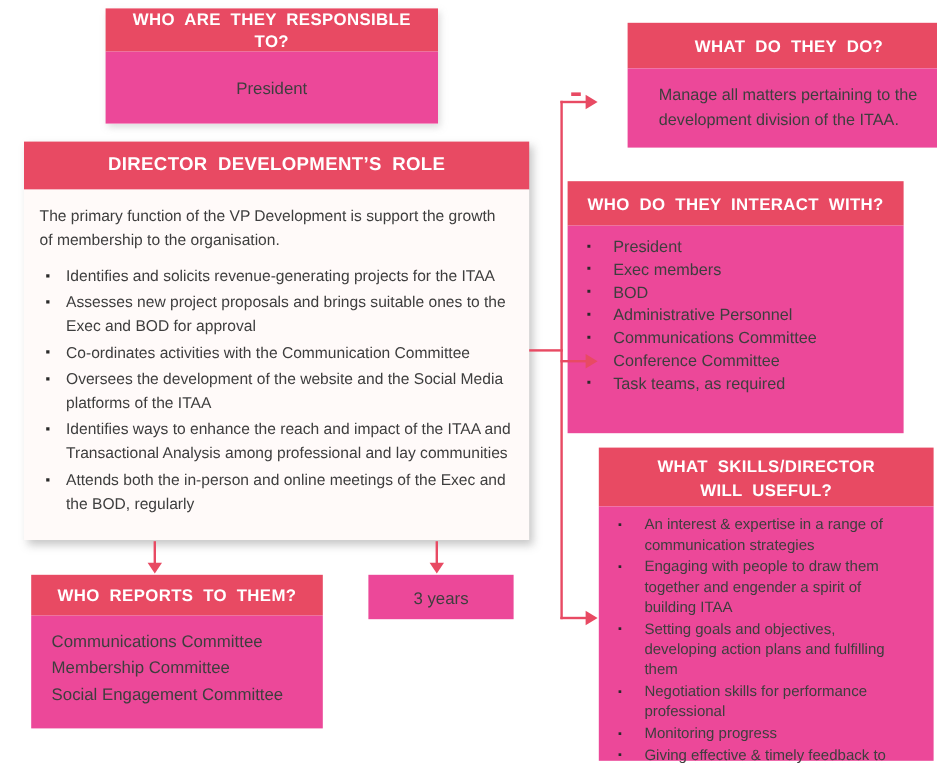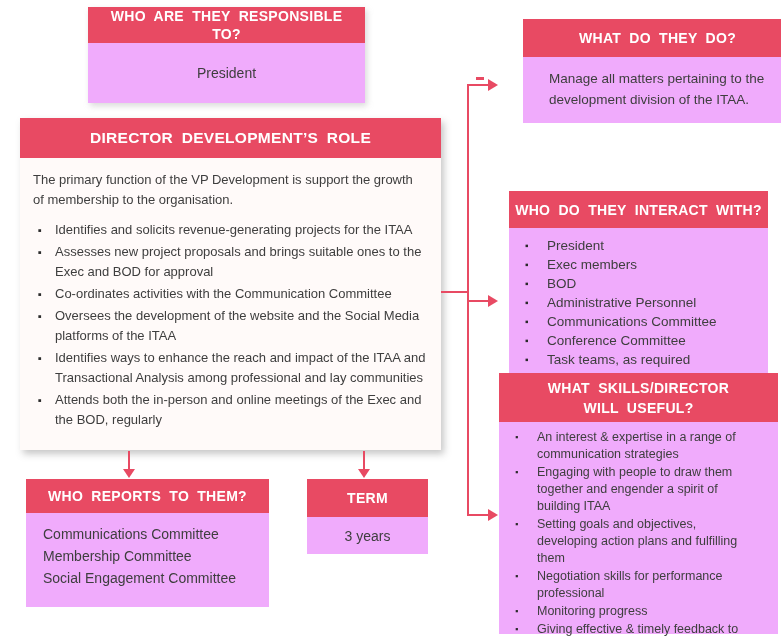--- a/index.html
+++ b/index.html
@@ -10,21 +10,21 @@
     color:#3e3e3e;
   }
   .box { position:absolute; }
   .hdr {
     background:#e84a63; color:#ffffff; font-weight:bold;
     display:flex; align-items:center; justify-content:center; text-align:center;
     word-spacing:4px; letter-spacing:.3px; font-size:14px; line-height:18px;
     padding:0 6px; box-sizing:border-box;
   }
   .bod {
-    background:#f0abfc; box-sizing:border-box;
+    background:#ec4899; box-sizing:border-box;
   }
   .card-shadow { box-shadow:3px 4px 7px rgba(130,130,130,.45); }
   .soft-shadow { box-shadow:2px 3px 6px rgba(150,150,150,.35); }
 
   
   #role-card .bod { background:#fffaf9; }
   #role-card .intro { font-size:13px; line-height:20px; padding:12px 14px 0 13px; }
   ul.sq { list-style:none; margin:10px 0 0 0; padding:0 8px 0 18px; }
   ul.sq li { position:relative; padding-left:17px; font-size:13px; line-height:20px; margin-bottom:2px; }
   ul.sq li::before { content:"▪"; position:absolute; left:0; top:0; font-size:11px; color:#2a2a2a; }
@@ -82,30 +82,29 @@
     <div class="bod" style="height:94px;">
       <ul class="plain">
           <li>Communications Committee</li>
           <li>Membership Committee</li>
           <li>Social Engagement Committee</li>
         </ul>
     </div>
   </div>
 
   <div class="box" style="left:307px; top:479px; width:121px;">
-    <div class="hdr" style="height:38px;">TERM</div>
     <div class="bod center-val" style="height:37px;">3 years</div>
   </div>
 
   <div class="box" style="left:499px; top:19px; width:269px;padding-left:24px;">
     <div class="hdr" style="height:38px;">WHAT DO THEY DO?</div>
     <div class="bod" style="height:66px; padding:11px 16px 0 26px; font-size:13.5px; line-height:21px;">Manage all matters pertaining to the development division of the ITAA.</div>
   </div>
 
-  <div class="box" style="left:509px; top:151px; width:259px;margin-top:40px;">
+  <div class="box" style="left:473px; top:151px; width:280px;">
     <div class="hdr" style="height:37px;">WHO DO THEY INTERACT WITH?</div>
     <div class="bod" style="height:173px;">
       <ul class="sq-r">
           <li>President</li>
           <li>Exec members</li>
           <li>BOD</li>
           <li>Administrative Personnel</li>
           <li>Communications Committee</li>
           <li>Conference Committee</li>
           <li>Task teams, as required</li>

